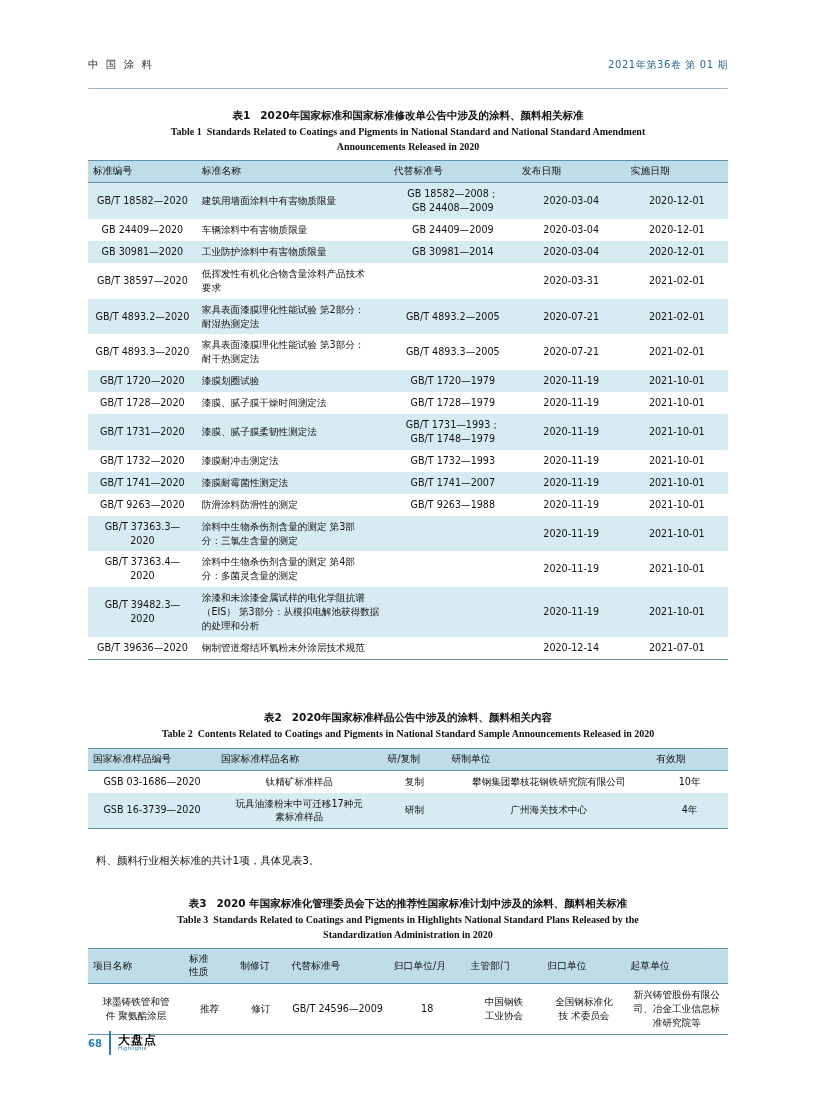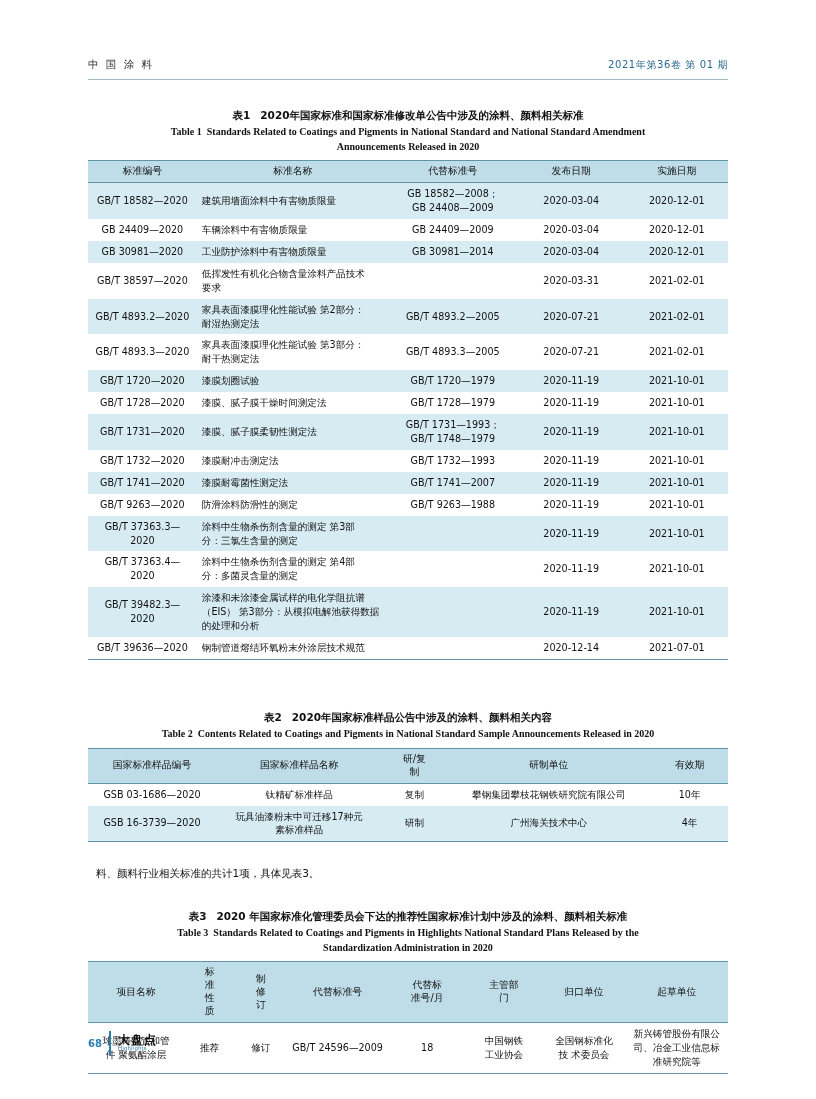--- a/index.html
+++ b/index.html
@@ -26,21 +26,21 @@
   .runhead {
     position: absolute;
     left: 88px;
     right: 88px;
     top: 58px;
     display: flex;
     align-items: flex-end;
     justify-content: space-between;
     font-size: 10.5px;
     color: #4a4a4a;
-    padding-bottom: 7px;
+    padding-bottom: 16px;
     border-bottom: 1px solid #9fb6c6;
   }
   .runhead .left {
     font-family: "DejaVu Sans", sans-serif;
     letter-spacing: 2px;
     font-size: 10.5px;
     color: #333;
   }
   .runhead .right {
     font-family: "DejaVu Sans", sans-serif;
@@ -83,22 +83,22 @@
     font-size: 9.6px;
     font-family: "DejaVu Sans", sans-serif;
     color: #111;
     table-layout: fixed;
   }
   table.tbl th {
     background: #bfdde8;
     font-weight: normal;
     border-top: 1.1px solid #5f93a8;
     border-bottom: 1.1px solid #5f93a8;
-    padding: 4px 20px;
-    text-align: center;
+    padding: 4px 5px;
+    text-align: left;
     font-size: 9.8px;
     margin-left: 30px;
   }
   table.tbl td {
     padding: 4px 5px;
     vertical-align: middle;
     line-height: 1.45;
     border: none;
   }
   table.tbl tr.alt td { background: #d6ebf2; }
@@ -402,21 +402,21 @@
           <col class="c5">
           <col class="c6">
           <col class="c7">
         </colgroup>
       <thead>
         <tr>
           <th><span>项目名称</span></th>
           <th><span class="multiline">标准<br>性质</span></th>
           <th><span>制修订</span></th>
           <th><span>代替标准号</span></th>
-          <th><span>代替标准号/月</span></th>
+          <th><span>归口单位/月</span></th>
           <th><span>主管部门</span></th>
           <th><span>归口单位</span></th>
           <th><span>起草单位</span></th>
         </tr>
       </thead>
       <tbody id="t3body">
           <tr class="plain">
             <td class="c-center">球墨铸铁管和管<br>件 聚氨酯涂层</td>
             <td class="c-center">推荐</td>
             <td class="c-center">修订</td>

